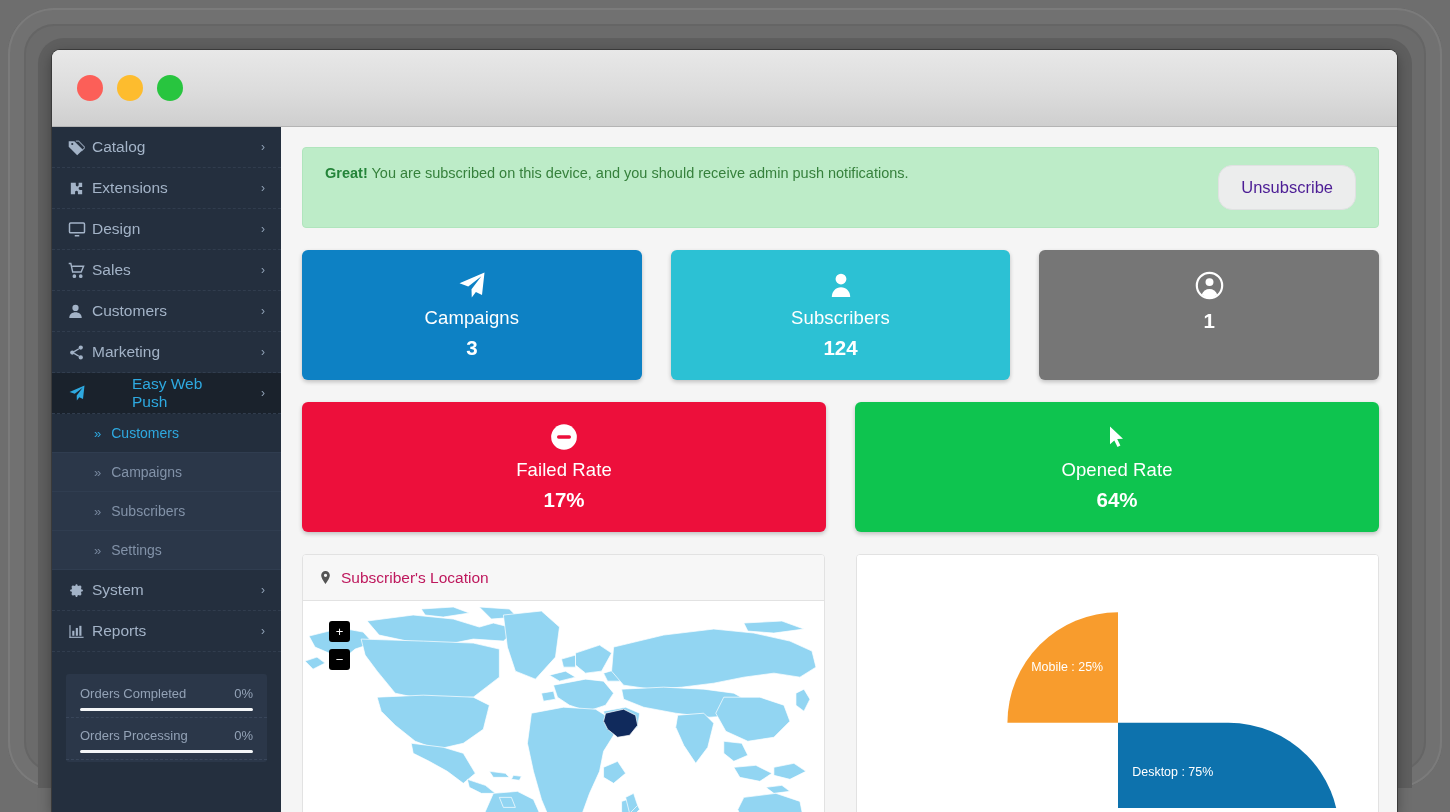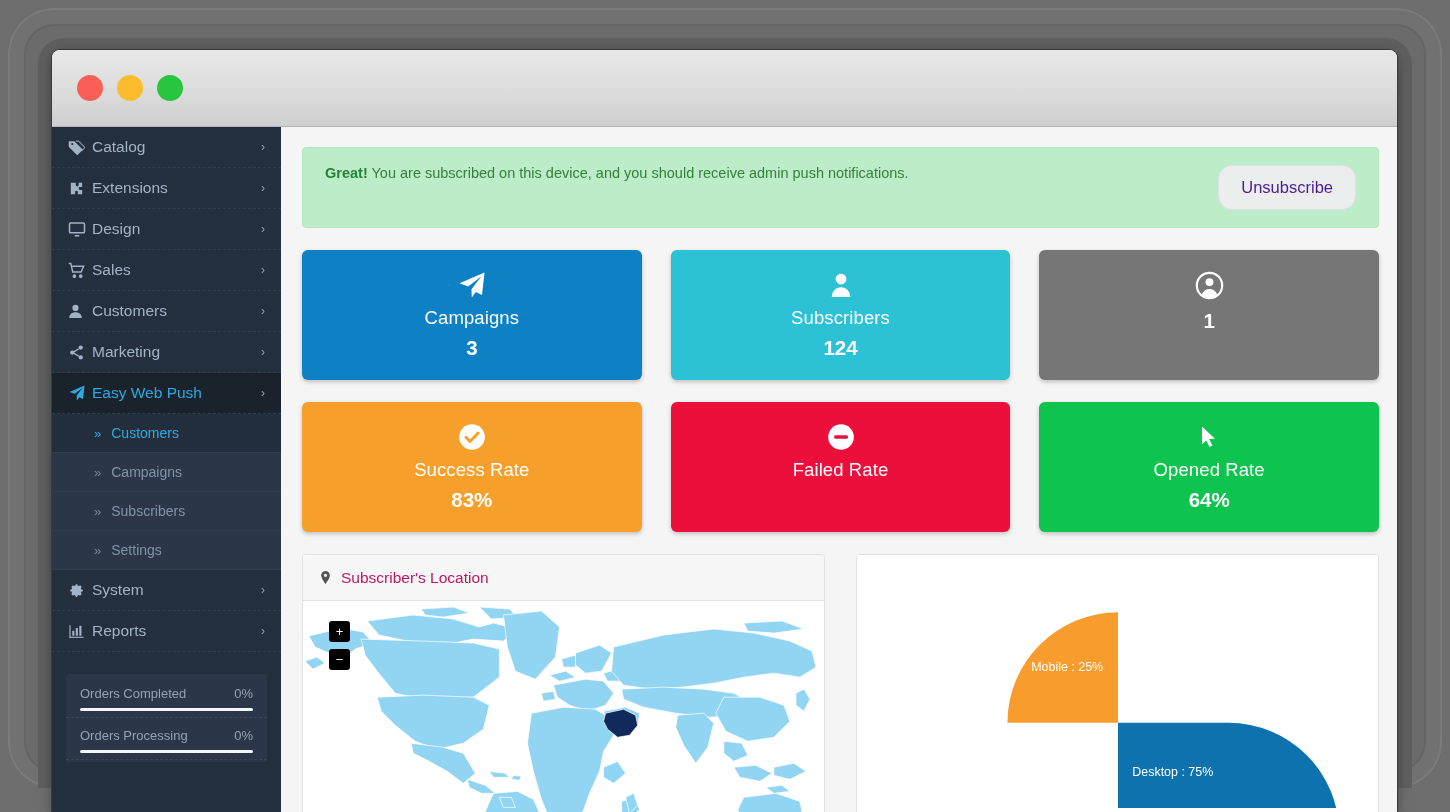--- a/index.html
+++ b/index.html
@@ -53,21 +53,21 @@
     display: flex; align-items: center; height: 41px; padding: 0 16px 0 16px;
     color: #a3b3c7; font-size: 15.5px; cursor: pointer;
     border-bottom: 1px dashed #313d4e; position: relative;
   }
   .nav-item .ic {
     width: 24px; flex: 0 0 24px; display: flex; align-items: center;
     color: #a3b3c7; font-size: 14px;
   }
   .nav-item .lbl { flex: 1; }
   .nav-item .arrow { font-size: 12px; color: #8fa0b5; }
-  .nav-item.active { background: #1a222c; }
+  .nav-item.active { background: #1a222c; gap: 40px; }
   .nav-item.active .lbl, .nav-item.active .ic svg { color: #2ea9e0; fill: #2ea9e0; }
   .nav-item.active .lbl { color: #2ea9e0; }
 
   .sub-list { background: #2b3749; }
   .sub-item {
     display: flex; align-items: center; height: 39px; padding-left: 42px;
     font-size: 14px; color: #8292a8; cursor: pointer;
     border-bottom: 1px solid #303d50;
   }
   .sub-item .chev { margin-right: 10px; color: #76869c; font-size: 13px; }
@@ -336,39 +336,30 @@
                 <circle cx="12" cy="9.2" r="3.3" fill="#fff"></circle>
                 <path d="M5.6 19.4c1-3 3.5-4.6 6.4-4.6s5.4 1.6 6.4 4.6A10.4 10.4 0 0 1 12 22.5a10.4 10.4 0 0 1-6.4-3.1z" fill="#fff"></path>
               </svg>
           </div>
           <div class="cvalue">1</div>
         </div>
       </div>
 
       <div class="card-row">
 
-        <div class="stat-card" style="background:#f79f2b">
-          <div class="cicon">
-            <svg width="28" height="28" viewBox="0 0 24 24">
-                <circle cx="12" cy="12" r="11" fill="#fff"></circle>
-                <path d="M6.8 12.3l3.5 3.6 7-7.4" fill="none" stroke="#f79f2b" stroke-width="2.4" stroke-linecap="round" stroke-linejoin="round"></path>
-              </svg>
-          </div>
-          <div class="ctitle">Success Rate</div>
-          <div class="cvalue">83%</div>
-        </div>
 
         <div class="stat-card" style="background:#ed0f3b">
           <div class="cicon">
             <svg width="28" height="28" viewBox="0 0 24 24">
                 <circle cx="12" cy="12" r="11" fill="#fff"></circle>
                 <rect x="6" y="10.6" width="12" height="2.9" rx="1.4" fill="#ed0f3b"></rect>
               </svg>
           </div>
           <div class="ctitle">Failed Rate</div>
+          <div class="cvalue">17%</div>
         </div>
 
         <div class="stat-card" style="background:#0ec44f">
           <div class="cicon">
             <svg width="24" height="30" viewBox="0 0 24 24" fill="#fff">
                 <path d="M5 1.5l13 12.2-5.8.3 3.2 6.6-2.9 1.4-3.2-6.6-4.3 3.9z"></path>
               </svg>
           </div>
           <div class="ctitle">Opened Rate</div>
           <div class="cvalue">64%</div>

